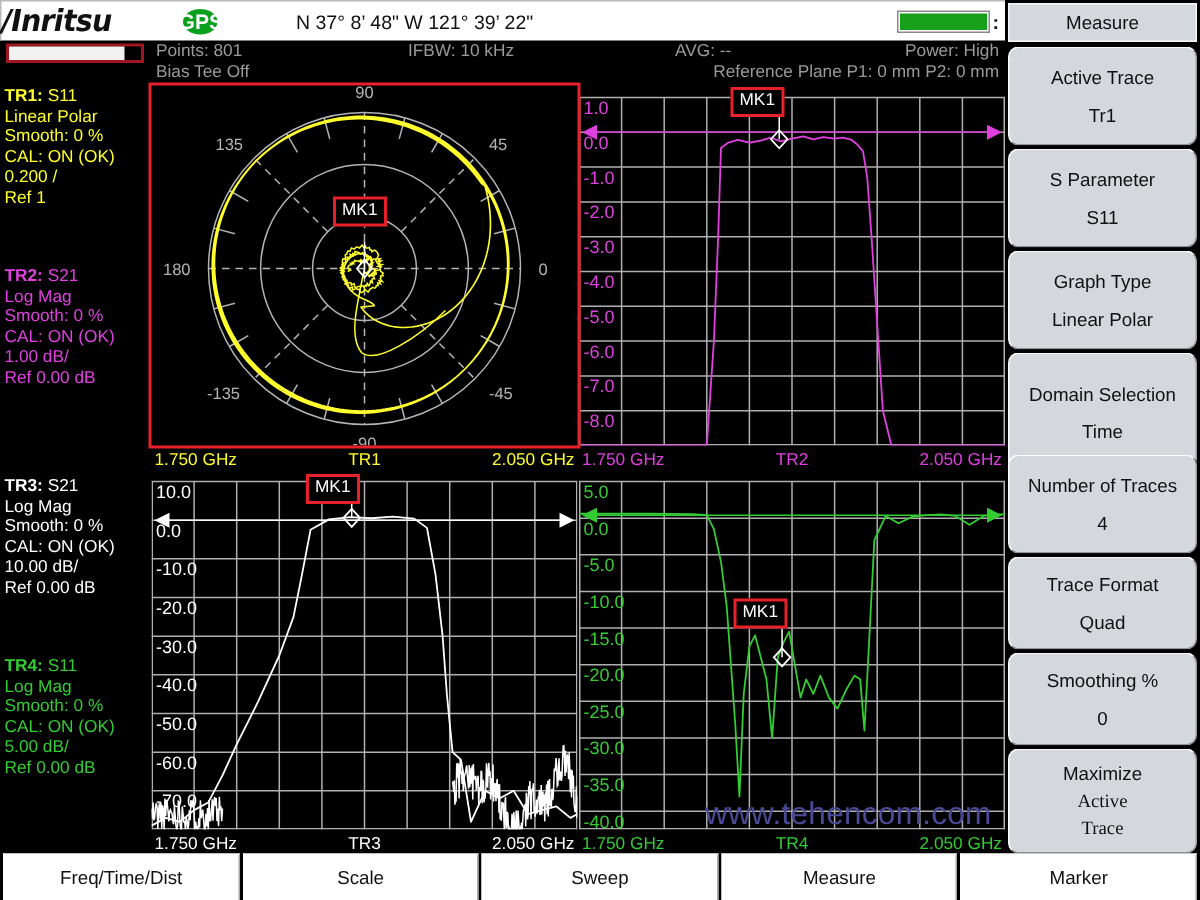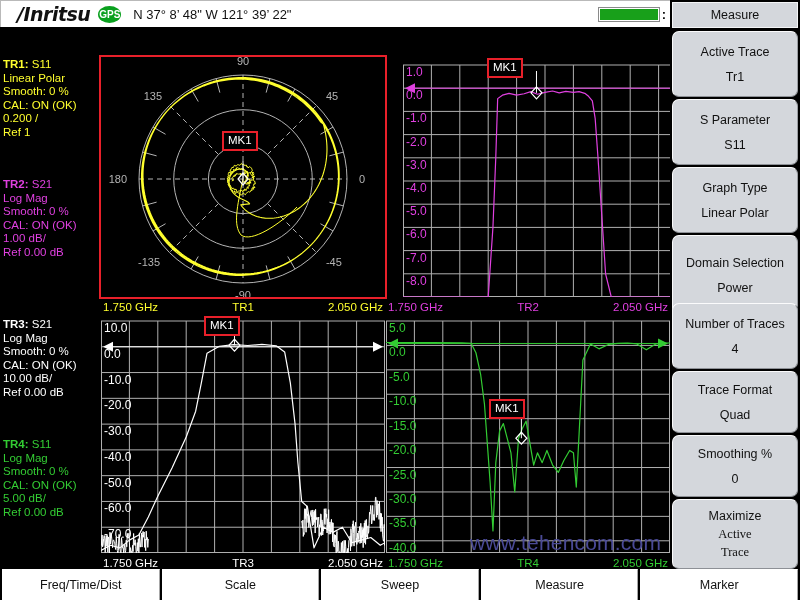--- a/index.html
+++ b/index.html
@@ -18,36 +18,37 @@
 
   
   #titlebar {
     position: absolute; left: 0; top: 0; width: 670px; height: 28px;
     background: #ffffff;
     border-bottom: 1px solid #000;
     display: flex; align-items: center;
   }
   #titlebar .inner {
     display: flex; align-items: center; width: 100%; height: 100%;
-    padding-left: 16px;
+    padding-left: 0;
     border-top: 1px solid #b9b9b9;
     border-left: 1px solid #b9b9b9;
+    gap: 40px;
   }
   .brand {
     font-family: "DejaVu Sans", sans-serif;
     font-weight: bold; font-style: italic;
     font-size: 19px; color: #111; letter-spacing: -0.5px;
     margin-right: 8px;
     transform: scaleY(1.06);
   }
   .hdr-datetime { font-size: 13px; color: #111; margin-right: 10px; white-space: nowrap; }
   .gps-badge {
     width: 23px; height: 17px; border-radius: 50%;
     background: #0aa01e; color: #fff;
-    font-size: 10px; font-weight: bold;
+    font-size: 14px; font-weight: bold;
     display: flex; align-items: center; justify-content: center;
     margin-right: 12px; flex: none;
   }
   .hdr-coords { font-size: 13px; color: #111; white-space: nowrap; }
   .battery-wrap {
     margin-left: auto; display: flex; align-items: center; padding-right: 4px;
   }
   .battery {
     width: 62px; height: 15px; border: 1px solid #8a8a8a;
     background: #fff; padding: 1px; display: flex;
@@ -85,21 +86,21 @@
   .traceinfo .ti-head { font-weight: bold; }
   .traceinfo .ti-head .sp { font-weight: normal; }
   #ti1 { top: 58px;  color: #ffff2e; }
   #ti2 { top: 178px; color: #e040e0; }
   #ti3 { top: 318px; color: #ffffff; }
   #ti4 { top: 438px; color: #33cc33; }
 
   
   .panel { position: absolute; }
   .panel-tl { left: 101px; top: 57px;  width: 284px; height: 240px; }
-  .panel-tr { left: 386px; top: 57px;  width: 284px; height: 240px; padding-left: 17px; }
+  .panel-tr { left: 386px; top: 57px;  width: 284px; height: 240px; }
   .panel-bl { left: 101px; top: 313px; width: 284px; height: 240px; }
   .panel-br { left: 386px; top: 313px; width: 284px; height: 240px; }
 
   .active-frame {
     position: absolute; left: 99px; top: 55px; width: 288px; height: 244px;
     border: 2px solid #e8202a; pointer-events: none;
   }
 
   .plotsvg { display: block; }
 
@@ -191,20 +192,35 @@
       <div class="hdr-coords">N 37° 8’ 48" W 121° 39’ 22"</div>
       <div class="battery-wrap">
         <div class="battery">
           <div class="fill" id="battfill" style="width: 100%; background: rgb(24, 160, 26);"></div>
         </div>
         <div class="battery-nub">:</div>
       </div>
     </div>
   </div>
 
+  <div id="statusbar">
+    <div class="row row1">
+      <div class="sweepbar">
+        <div class="fill" id="sweepfill" style="width: 88%;"></div>
+      </div>
+      <span class="st st-points">Points: 801</span>
+      <span class="st st-ifbw">IFBW: 10 kHz</span>
+      <span class="st st-avg">AVG: --</span>
+      <span class="st st-power">Power: High</span>
+    </div>
+    <div class="row row2">
+      <span class="st st-bias">Bias Tee Off</span>
+      <span class="st st-refpl">Reference Plane P1: 0 mm P2: 0 mm</span>
+    </div>
+  </div>
 
   <div class="traceinfo" id="ti1">
     <div class="ti-head"><span>TR1:</span>
       <span class="sp">S11</span></div>
     <div>Linear Polar</div>
     <div>Smooth: 0 %</div>
     <div>CAL: ON (OK)</div>
     <div>0.200 /</div>
     <div>Ref 1</div>
   </div>
@@ -452,21 +468,21 @@
         <div class="softkey" style="top: 99px; height: 66px;">
           <div class="sk-label">S Parameter</div>
           <div class="sk-value">S11</div>
         </div>
         <div class="softkey" style="top: 167px; height: 66px;">
           <div class="sk-label">Graph Type</div>
           <div class="sk-value">Linear Polar</div>
         </div>
         <div class="softkey" style="top: 235px; height: 80px;">
           <div class="sk-label">Domain Selection</div>
-          <div class="sk-value">Power</div>
+          <div class="sk-value">Time</div>
         </div>
         <div class="softkey" style="top: 303px; height: 66px;">
           <div class="sk-label">Number of Traces</div>
           <div class="sk-value">4</div>
         </div>
         <div class="softkey" style="top: 371px; height: 62px;">
           <div class="sk-label">Trace Format</div>
           <div class="sk-value">Quad</div>
         </div>
         <div class="softkey" style="top: 435px; height: 62px;">

